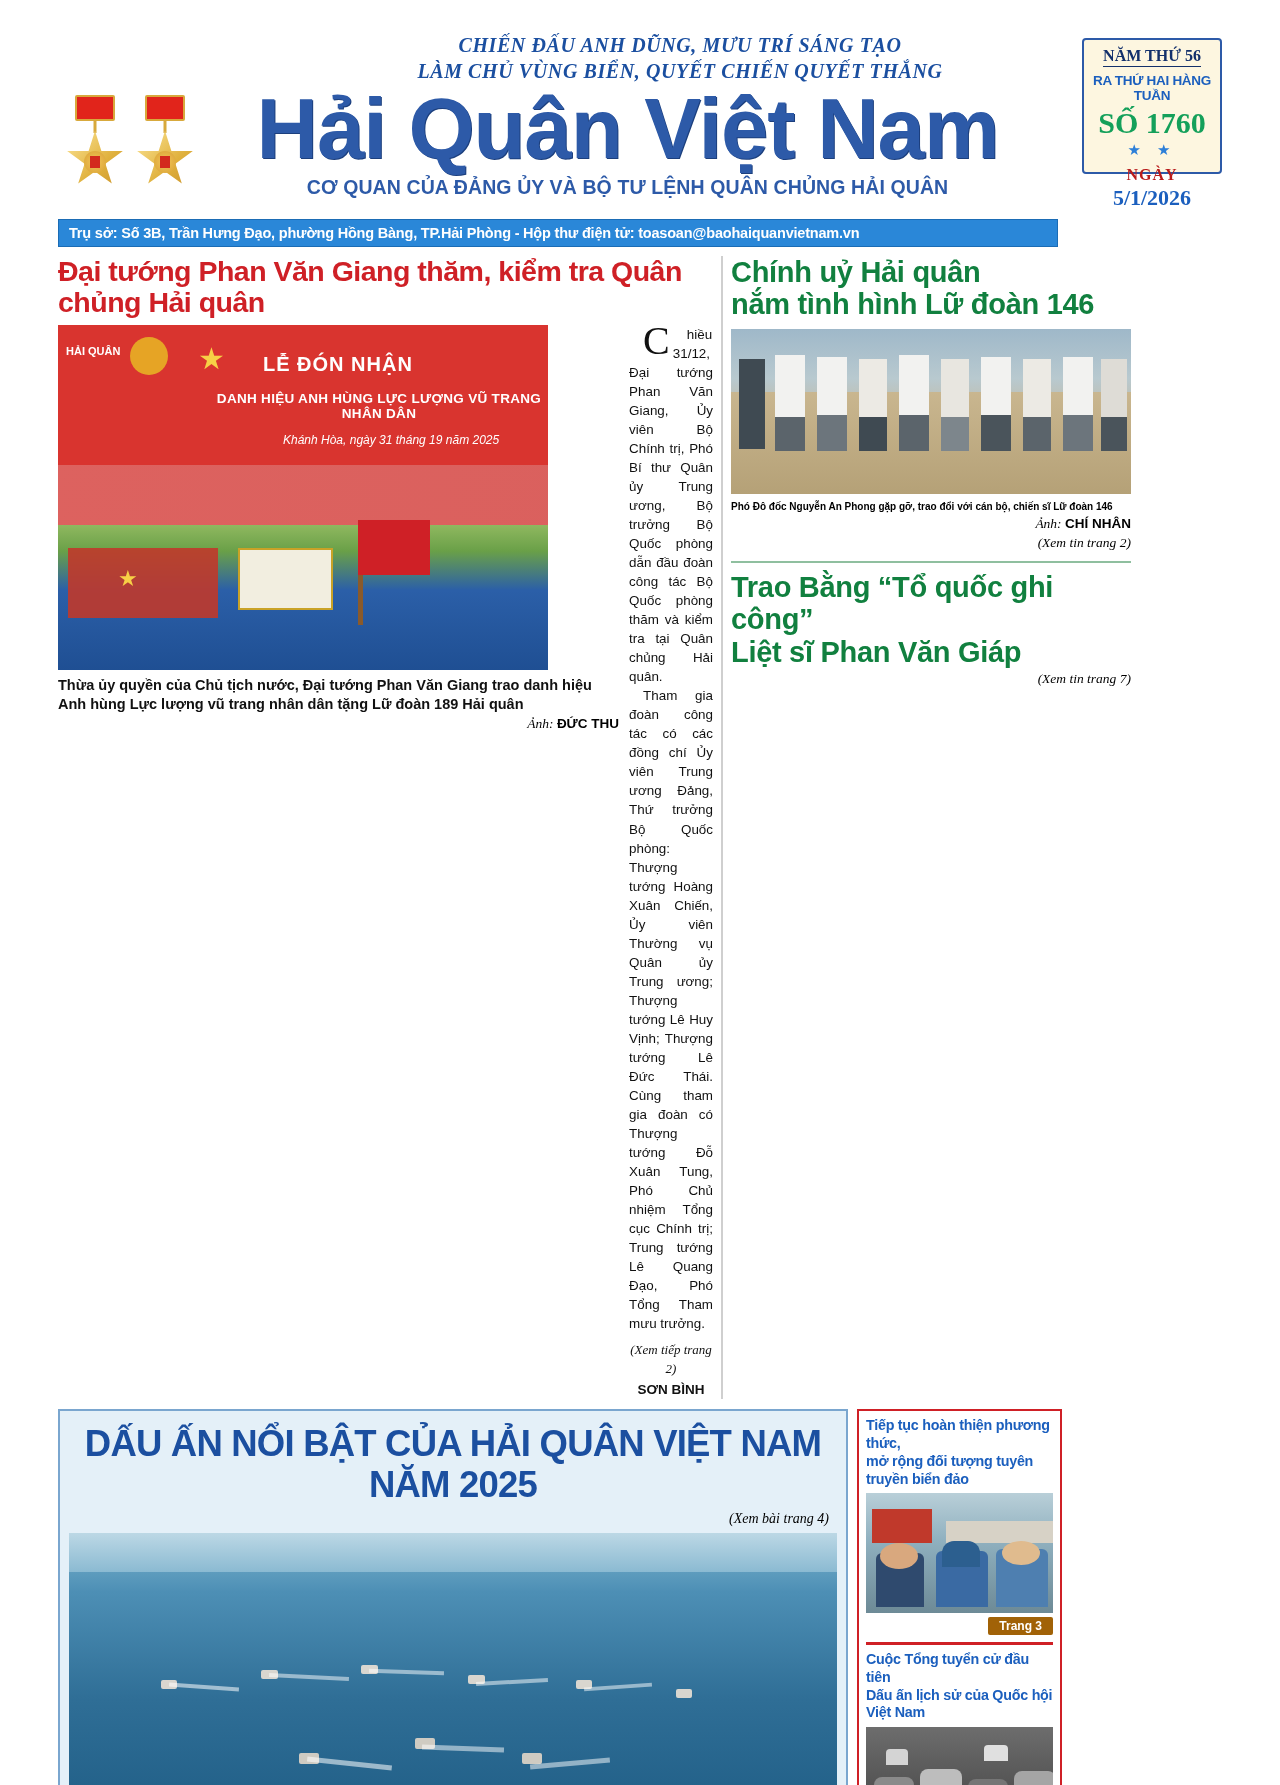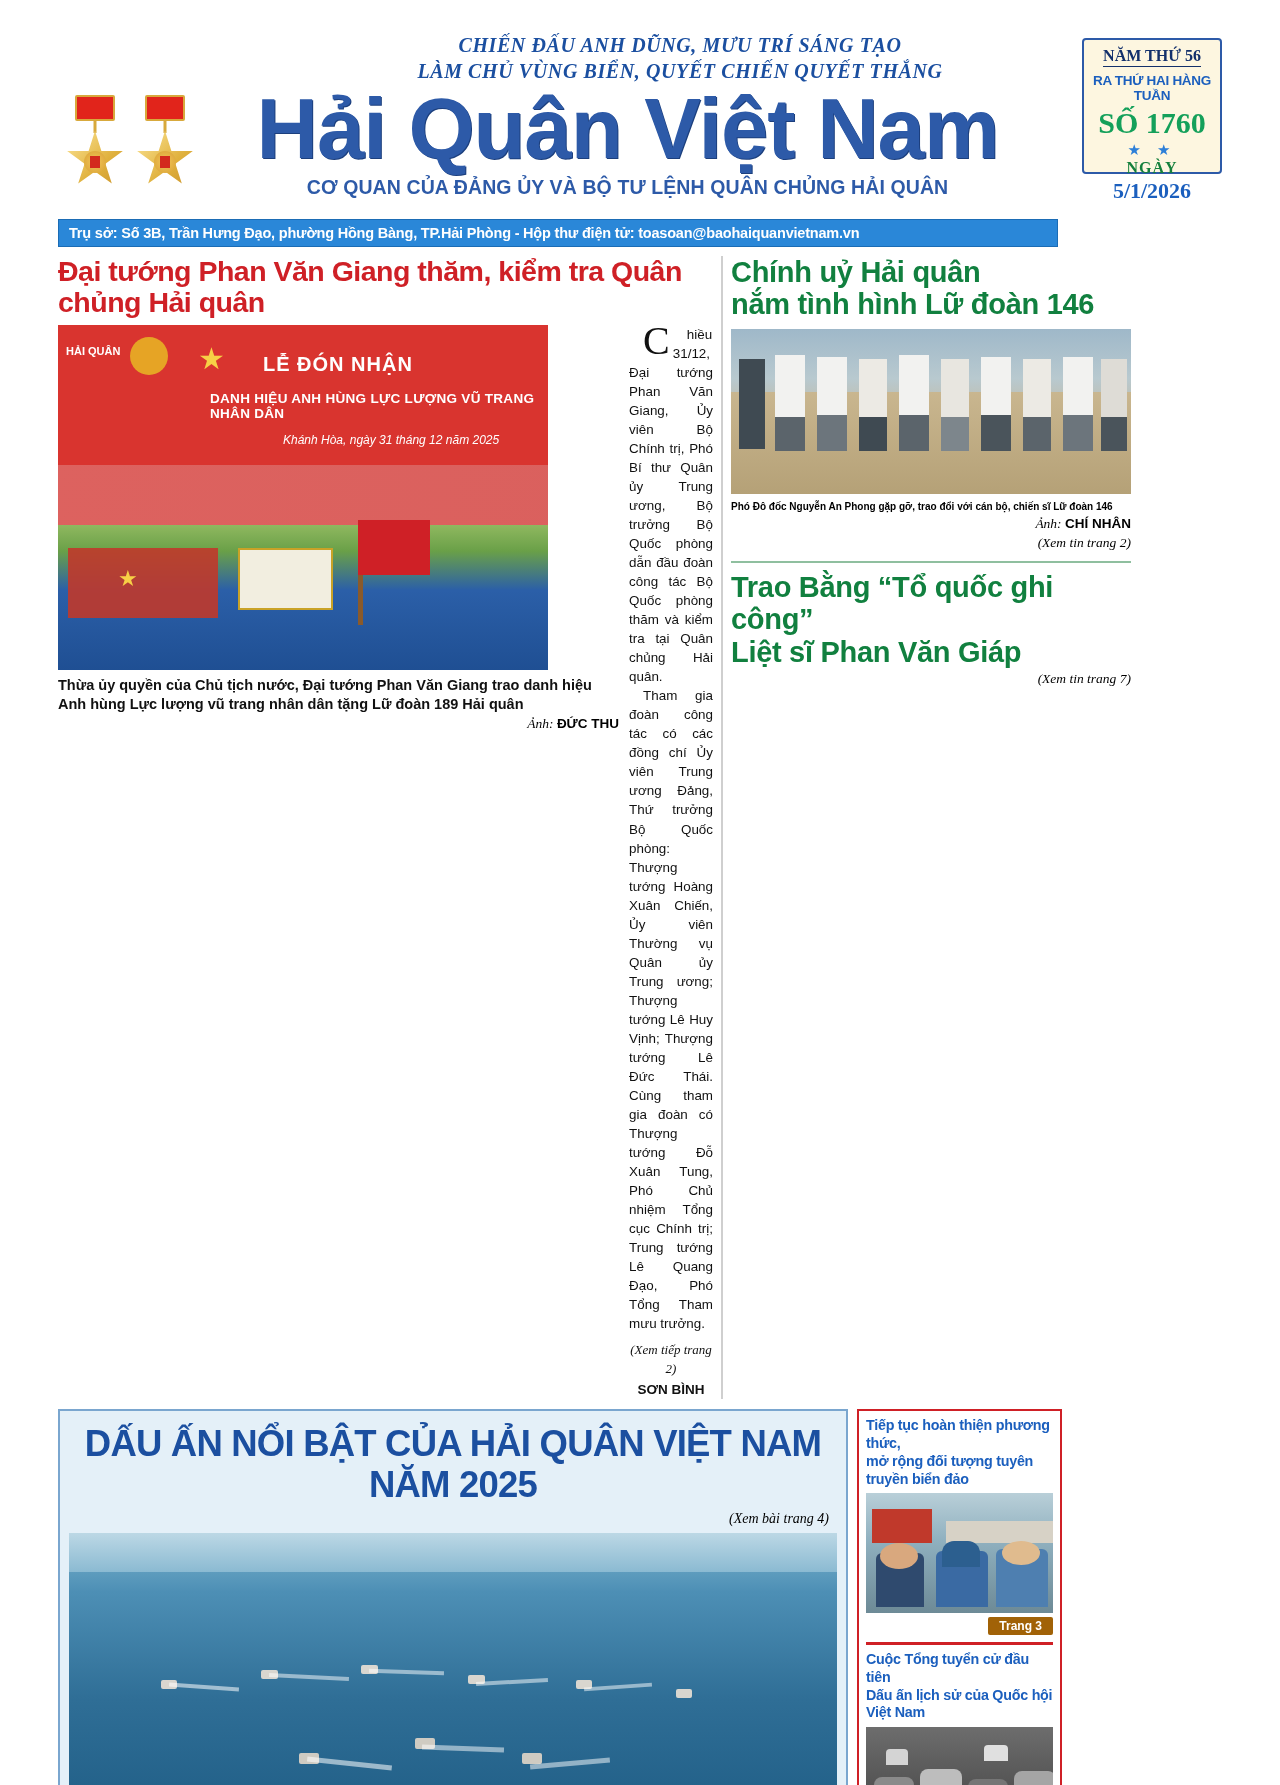--- a/index.html
+++ b/index.html
@@ -59,21 +59,21 @@
   .infobox {
     position:absolute; right:0; top:38px; width:140px; height:136px;
     background:#fdf6e0; border:2.5px solid #2d5aa8; border-radius:4px;
     text-align:center; padding-top:7px;
   }
   .ib-year{ font-family:"Liberation Serif",serif; font-weight:bold; font-size:16px;
     color:#13306b; border-bottom:1.5px solid #13306b; display:inline-block; padding-bottom:1px; }
   .ib-week{ font-weight:bold; font-size:13.5px; color:#1b5fbe; margin-top:6px; letter-spacing:-.3px;}
   .ib-num{ font-family:"Liberation Serif",serif; font-weight:bold; font-size:30px; color:#14a05a; margin-top:3px; }
   .ib-stars{ color:#2d7fd8; font-size:15px; letter-spacing:6px; margin-top:1px; }
-  .ib-ngay{ font-family:"Liberation Serif",serif; font-weight:bold; font-size:16px; color:#15803d; margin-top:0; letter-spacing:1px;}
+  .ib-ngay{ font-family:"Liberation Serif",serif; font-weight:bold; font-size:16px; color:#b91c1c; margin-top:7px; letter-spacing:1px;}
   .ib-date{ font-family:"Liberation Serif",serif; font-weight:bold; font-size:22px; color:#1b5fbe; margin-top:1px; }
 
   .addrbar {
     background:#2a87d8; color:#fff; font-weight:bold; font-size:14.5px;
     padding:5px 10px; margin-top:4px; width:1000px; letter-spacing:-.2px;
     border:1px solid #1b6cb5;
   }
 
   
   .topsec { display:flex; margin-top:9px; }
@@ -180,22 +180,22 @@
     <div class="topleft">
       <div class="h-red">Đại tướng Phan Văn Giang thăm, kiểm tra Quân chủng Hải quân</div>
 
       <div class="lead-flex">
         <div>
           <div class="photo photo1" style="background:linear-gradient(#d9342f 0%,#d9342f 58%,#2b5fa8 58%,#2b5fa8 100%);">
             <div style="position:absolute;left:8px;top:20px;color:#fff;font-weight:bold;font-size:11px;">HẢI QUÂN</div>
             <div style="position:absolute;left:72px;top:12px;width:38px;height:38px;background:#e8b923;border-radius:50%;opacity:.85;"></div>
             <div style="position:absolute;left:140px;top:16px;color:#f7d046;font-size:30px;">★</div>
             <div style="position:absolute;left:205px;top:28px;color:#fff;font-weight:bold;font-size:20px;letter-spacing:1px;">LỄ ĐÓN NHẬN</div>
-            <div style="position:absolute;left:152px;top:66px;color:#fff;font-weight:bold;font-size:13.5px;letter-spacing:.3px;">DANH HIỆU ANH HÙNG LỰC LƯỢNG VŨ TRANG NHÂN DÂN</div>
-            <div style="position:absolute;left:225px;top:108px;color:#fff;font-style:italic;font-size:12px;">Khánh Hòa, ngày 31 tháng 12 năm 2025</div>
+            <div style="position:absolute;left:152px;top:66px;color:#fff;font-weight:bold;font-size:13.5px;letter-spacing:.3px;text-align:center;">DANH HIỆU ANH HÙNG LỰC LƯỢNG VŨ TRANG NHÂN DÂN</div>
+            <div style="position:absolute;left:225px;top:108px;color:#fff;font-style:italic;font-size:12px;">Khánh Hòa, ngày 31 tháng 19 năm 2025</div>
             <div style="position:absolute;left:0;top:140px;width:100%;height:60px;background:linear-gradient(90deg,#e8ecef,#dfe6ea);opacity:.25;"></div>
             <div style="position:absolute;left:0;bottom:0;width:100%;height:145px;background:linear-gradient(#8fb85f 0%,#6aa048 18%,#2b5fa8 45%,#1f4f93 100%);"></div>
             <div style="position:absolute;left:10px;bottom:52px;width:150px;height:70px;background:#c0392b;opacity:.9;"></div>
             <div style="position:absolute;left:60px;bottom:78px;color:#f7d046;font-size:22px;">★</div>
             <div style="position:absolute;left:180px;bottom:60px;width:95px;height:62px;background:#f2eee0;border:2px solid #c9a227;"></div>
             <div style="position:absolute;left:300px;bottom:45px;width:5px;height:105px;background:#8a5a2b;"></div>
             <div style="position:absolute;left:300px;bottom:95px;width:72px;height:55px;background:#cf2026;"></div>
           </div>
           <div class="cap">Thừa ủy quyền của Chủ tịch nước, Đại tướng Phan Văn Giang trao danh hiệu Anh hùng Lực lượng vũ trang nhân dân tặng Lữ đoàn 189 Hải quân</div>
           <div class="credit">

